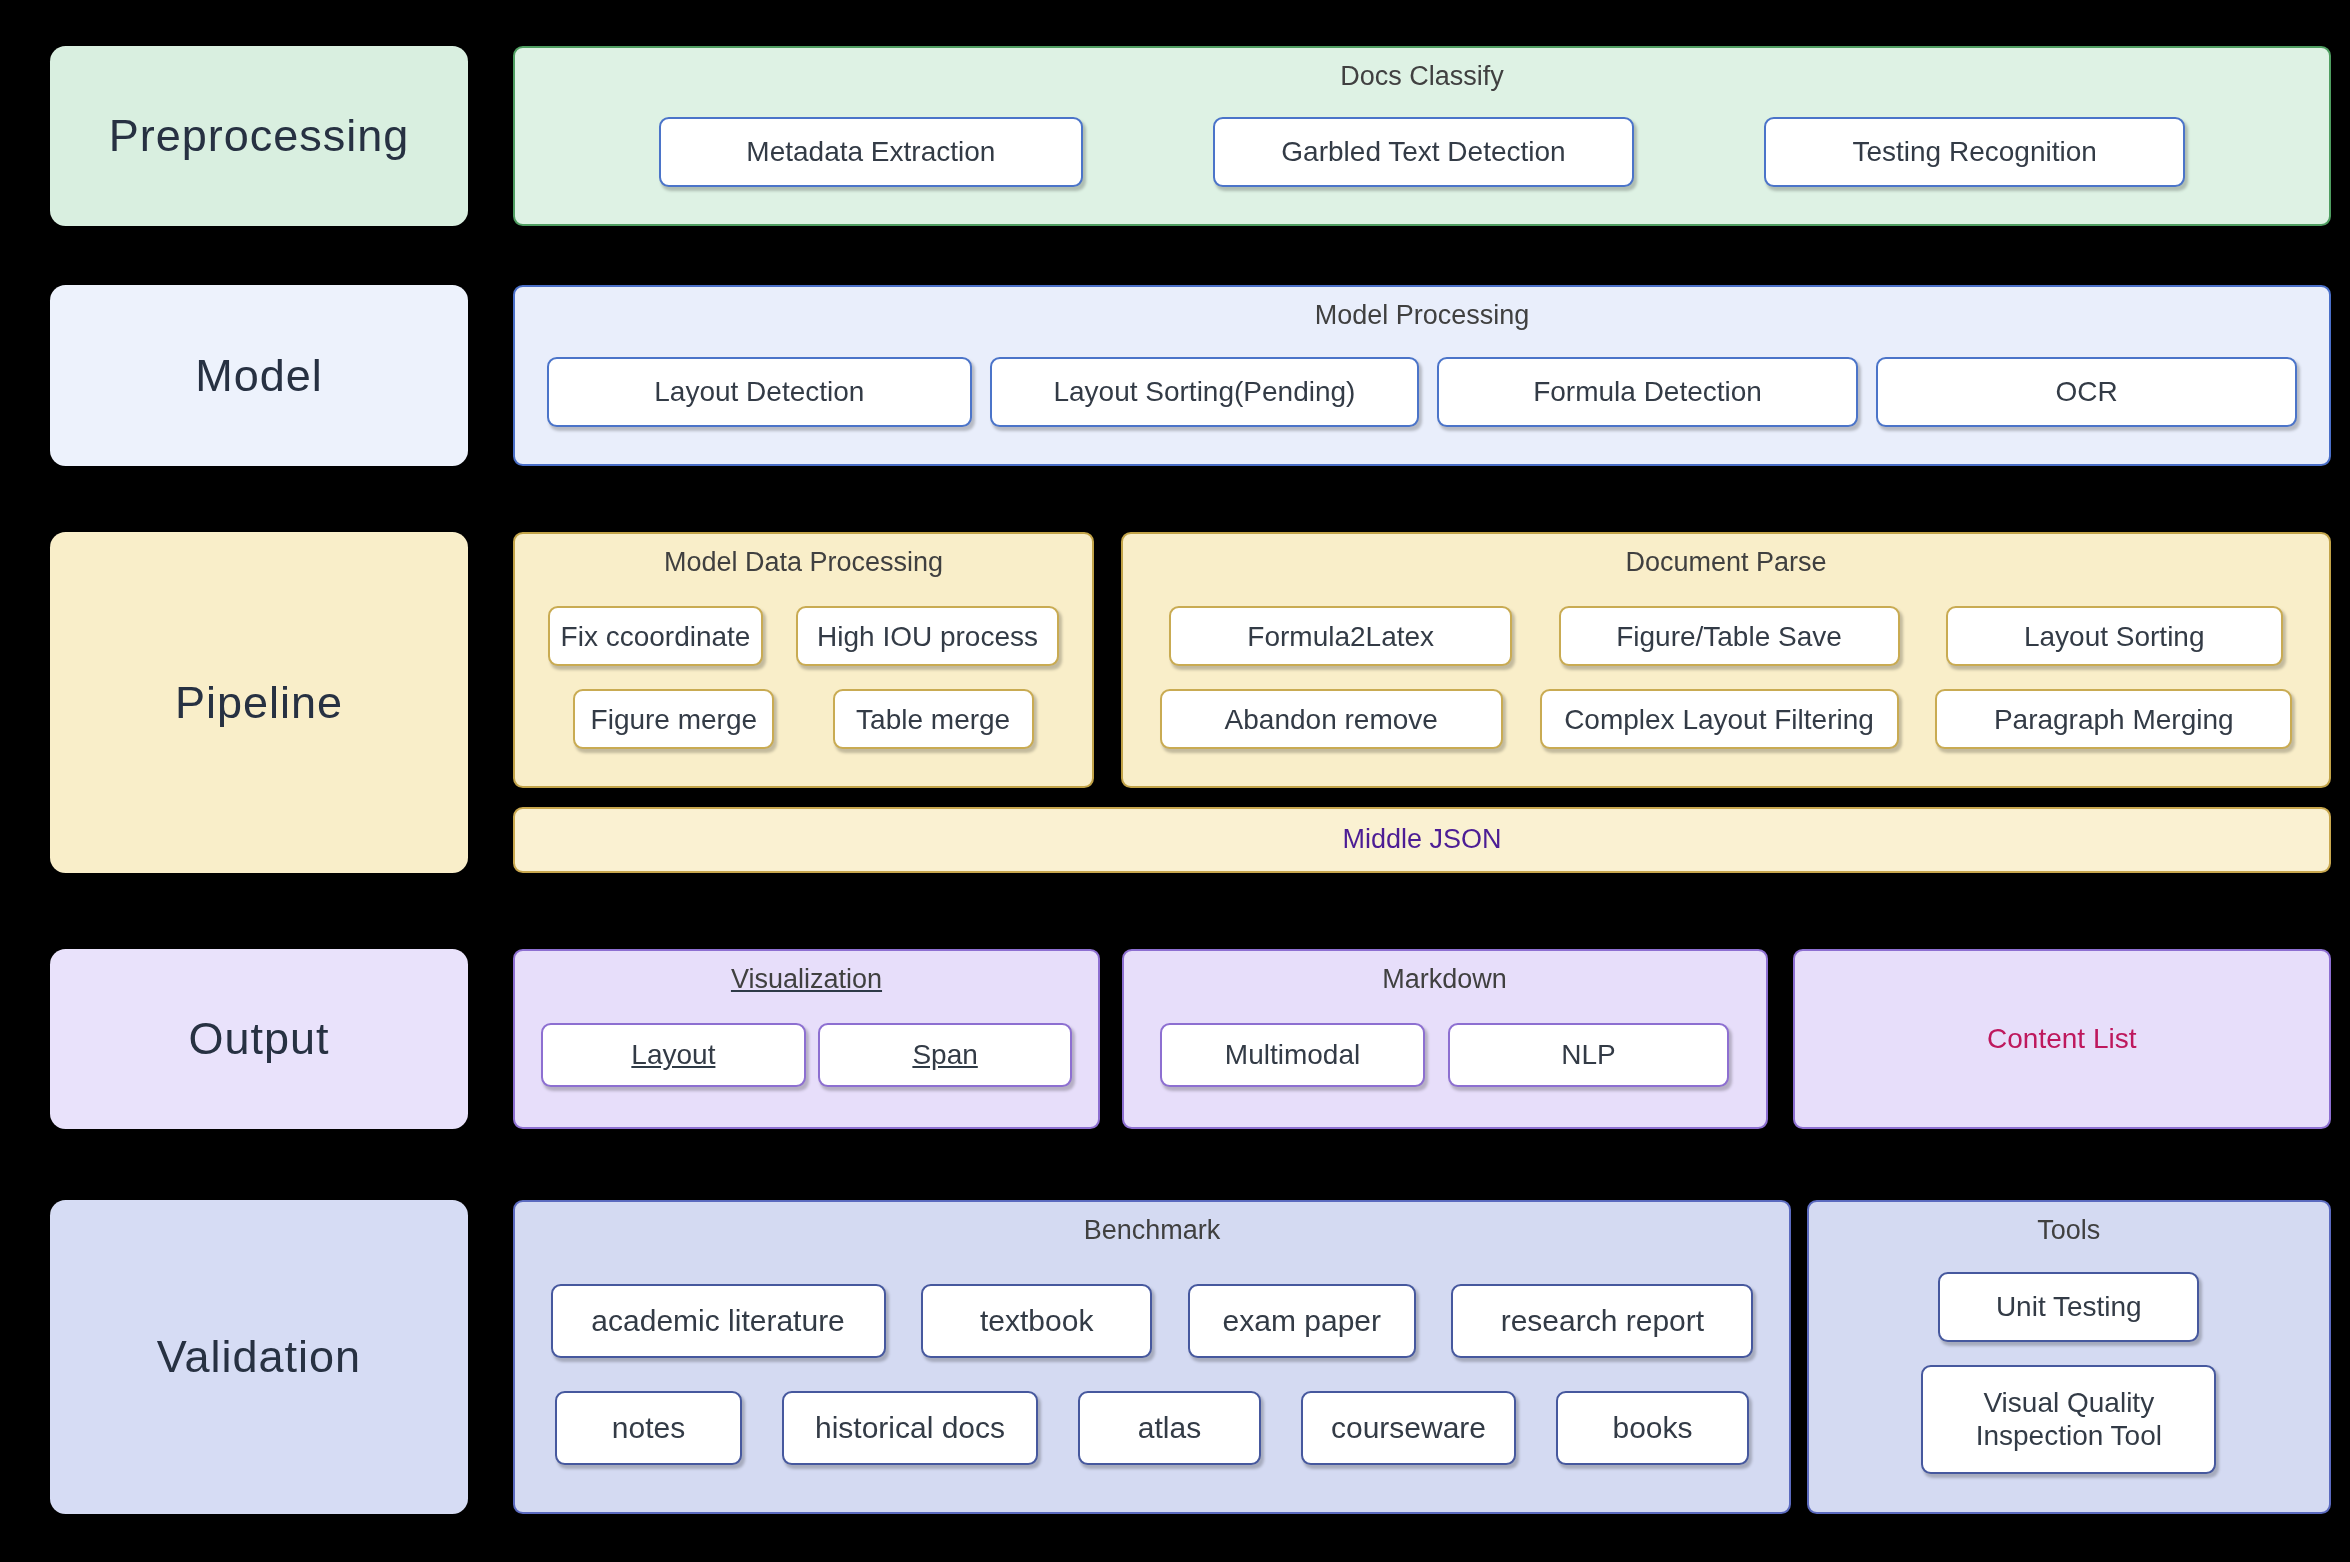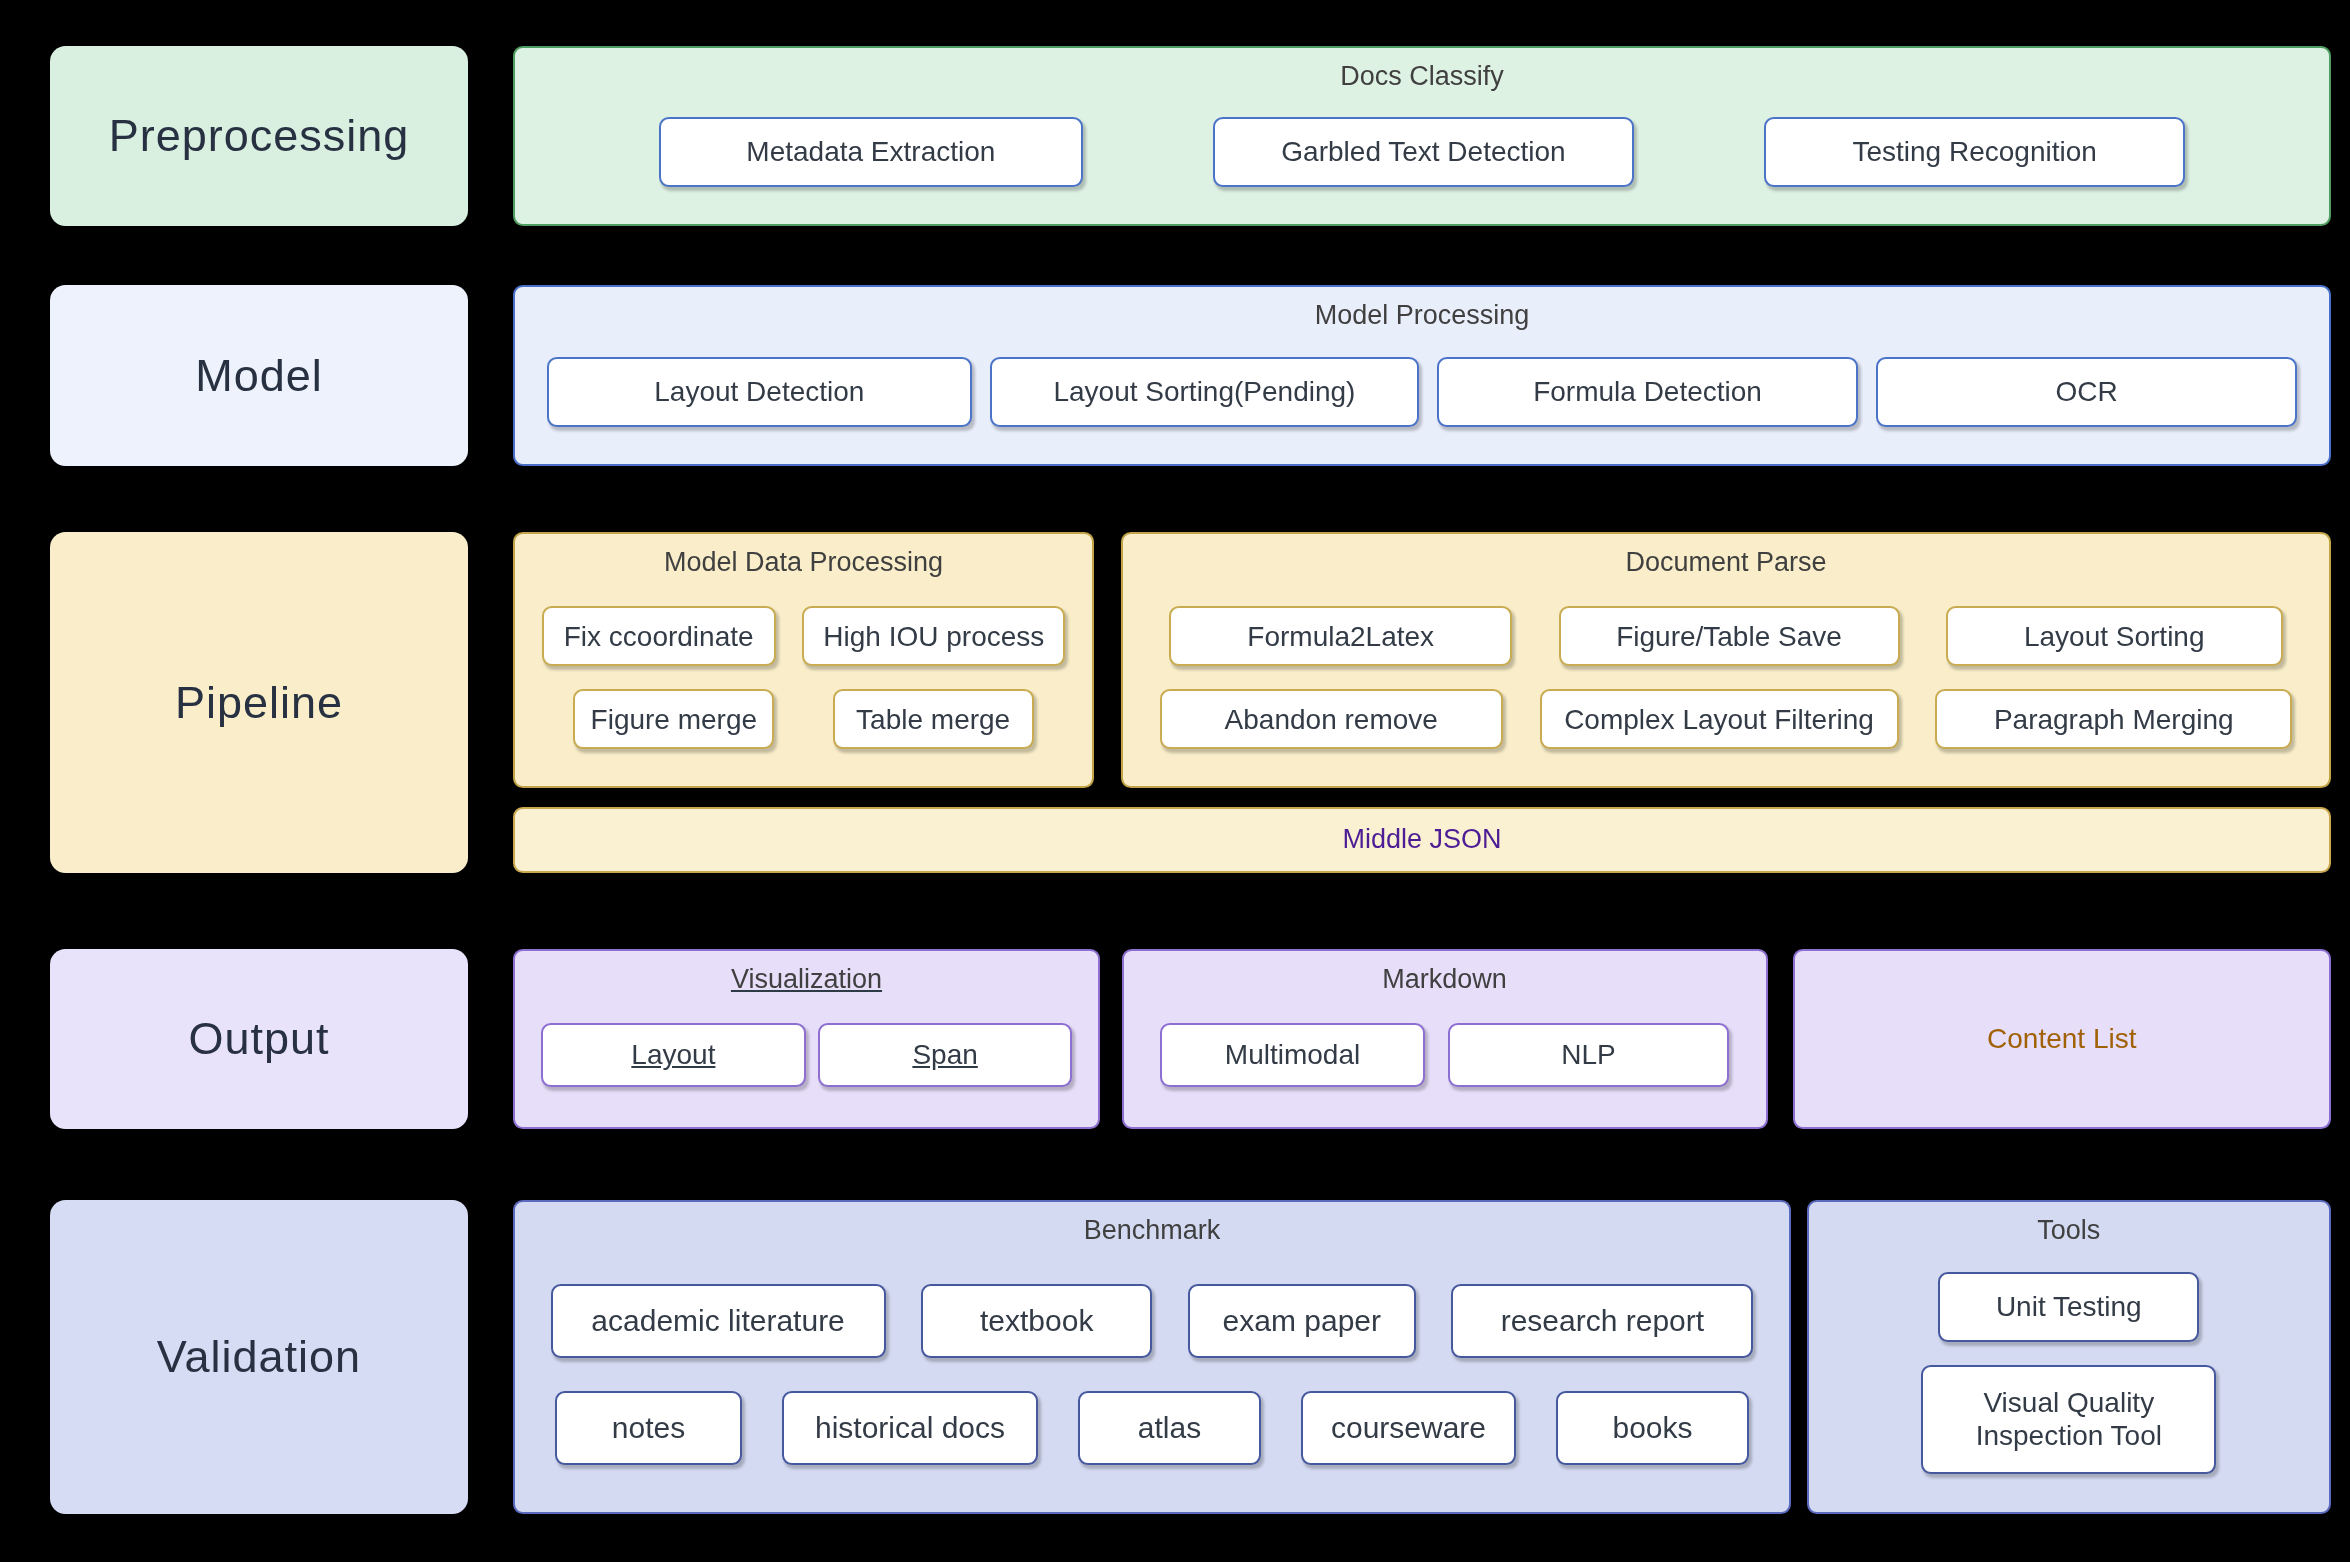--- a/index.html
+++ b/index.html
@@ -63,21 +63,21 @@
   .midbar{
     margin-top:18.5px;height:66px;background:#faf1d2;border:2.9px solid #c9a84f;border-radius:9.8px;
     box-sizing:border-box;display:flex;align-items:center;justify-content:center;
     font-size:27px;color:#4c1d95;box-shadow:3.9px 4.9px 2.9px rgba(0,0,0,0.5);
   }
 
   
   .out-c1{width:587px;flex:none;text-decoration:underline;}
   .out-c2{width:646px;flex:none;margin-left:21.5px;}
   .out-c3{flex:1;margin-left:25px;justify-content:center;}
-  .cl-title{font-size:28px;color:#a16207;text-align:center;}
+  .cl-title{font-size:28px;color:#be185d;text-align:center;}
 
   
   .val-c1{width:1278px;flex:none;}
   .val-c2{flex:1;margin-left:15.6px;}
   .tool-stack{flex:1;display:flex;flex-direction:column;align-items:center;justify-content:space-evenly;padding:3.9px 0 15.6px;}
 
   .h62{height:60px;}
   .h66{height:64px;}
   .h76{height:74px;}
   .h112{height:109px;}
@@ -119,21 +119,21 @@
   <div class="row yellow" id="row-pipeline">
     <div class="rlabel">Pipeline</div>
     <div class="content">
       <div class="pipe-col">
         <div class="pipe-top">
 
           <div class="container c-yellow pipe-c1">
             <div class="ctitle">Model Data Processing</div>
             <div class="irows">
               <div class="irow">
-                <div class="item b-gold h62" style="width:234px">Fix ccoordinate</div>
+                <div class="item b-gold h62" style="width:215px">Fix ccoordinate</div>
                 <div class="item b-gold h62" style="width:263px">High IOU process</div>
               </div>
               <div class="irow">
                 <div class="item b-gold h62" style="width:201px">Figure merge</div>
                 <div class="item b-gold h62" style="width:201px">Table merge</div>
               </div>
             </div>
           </div>
 
           <div class="container c-yellow pipe-c2">

